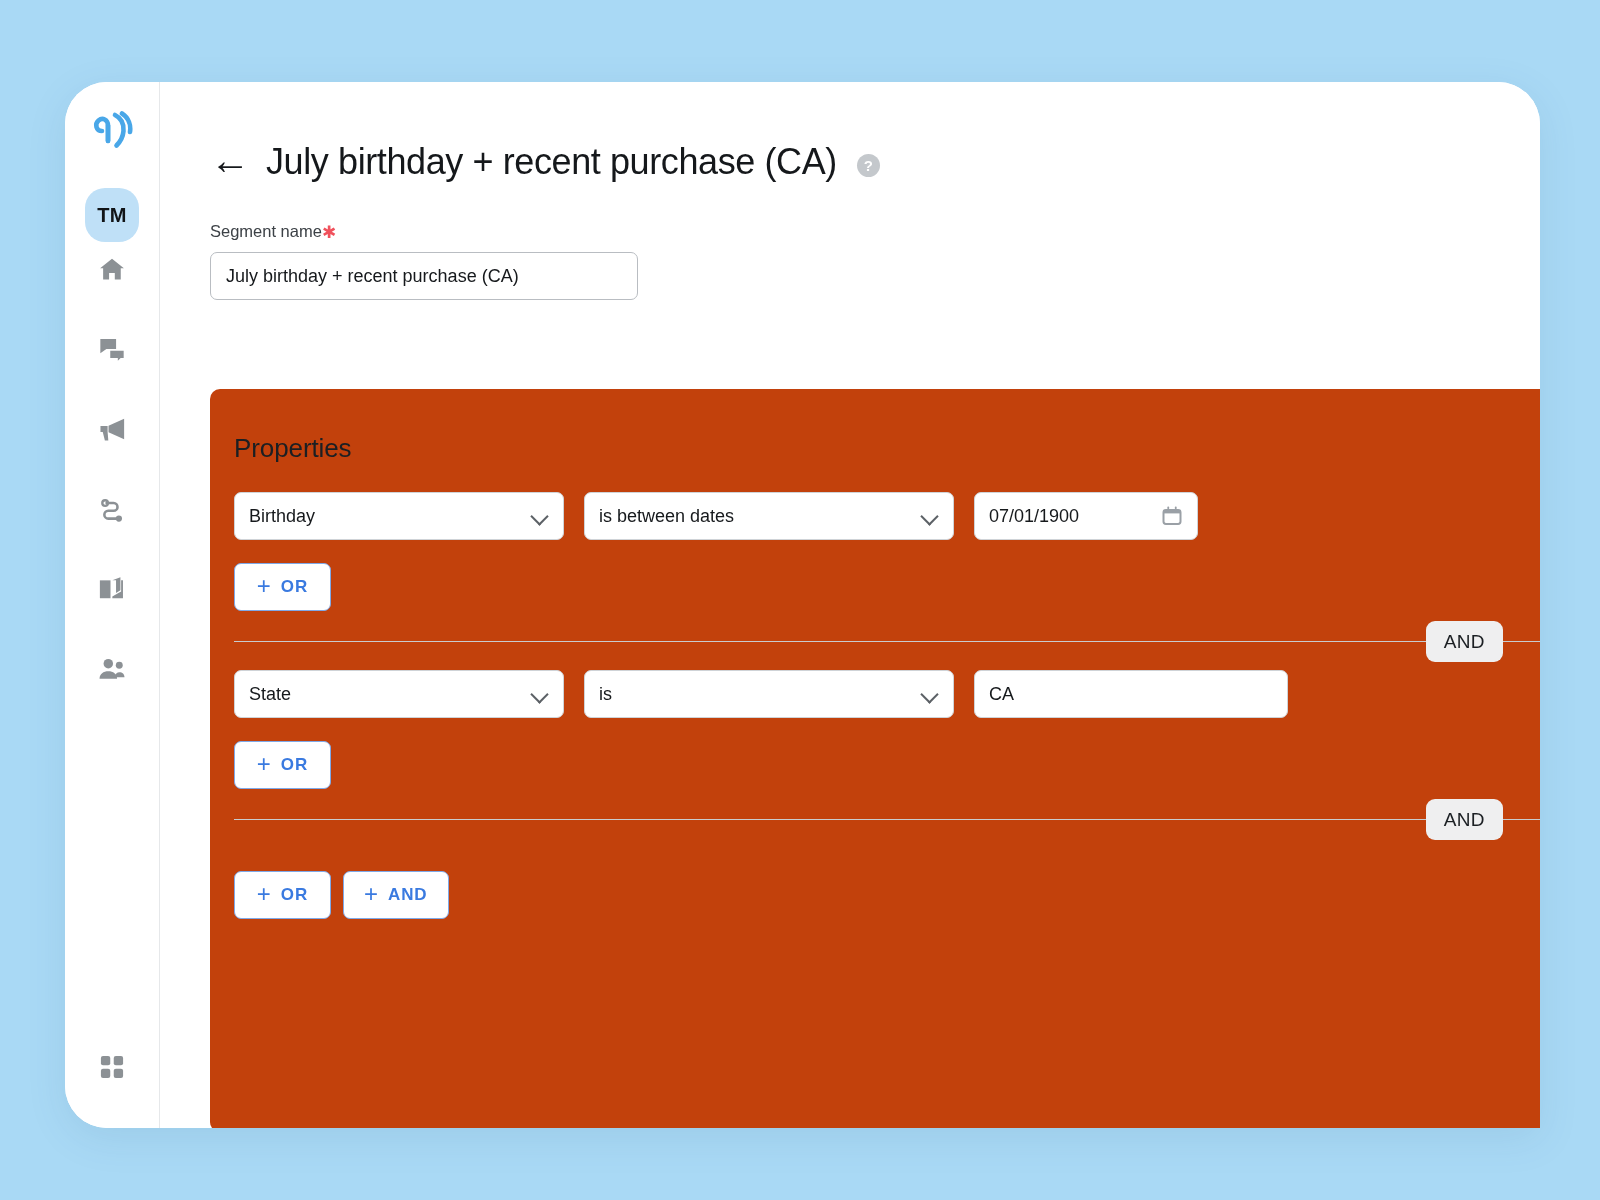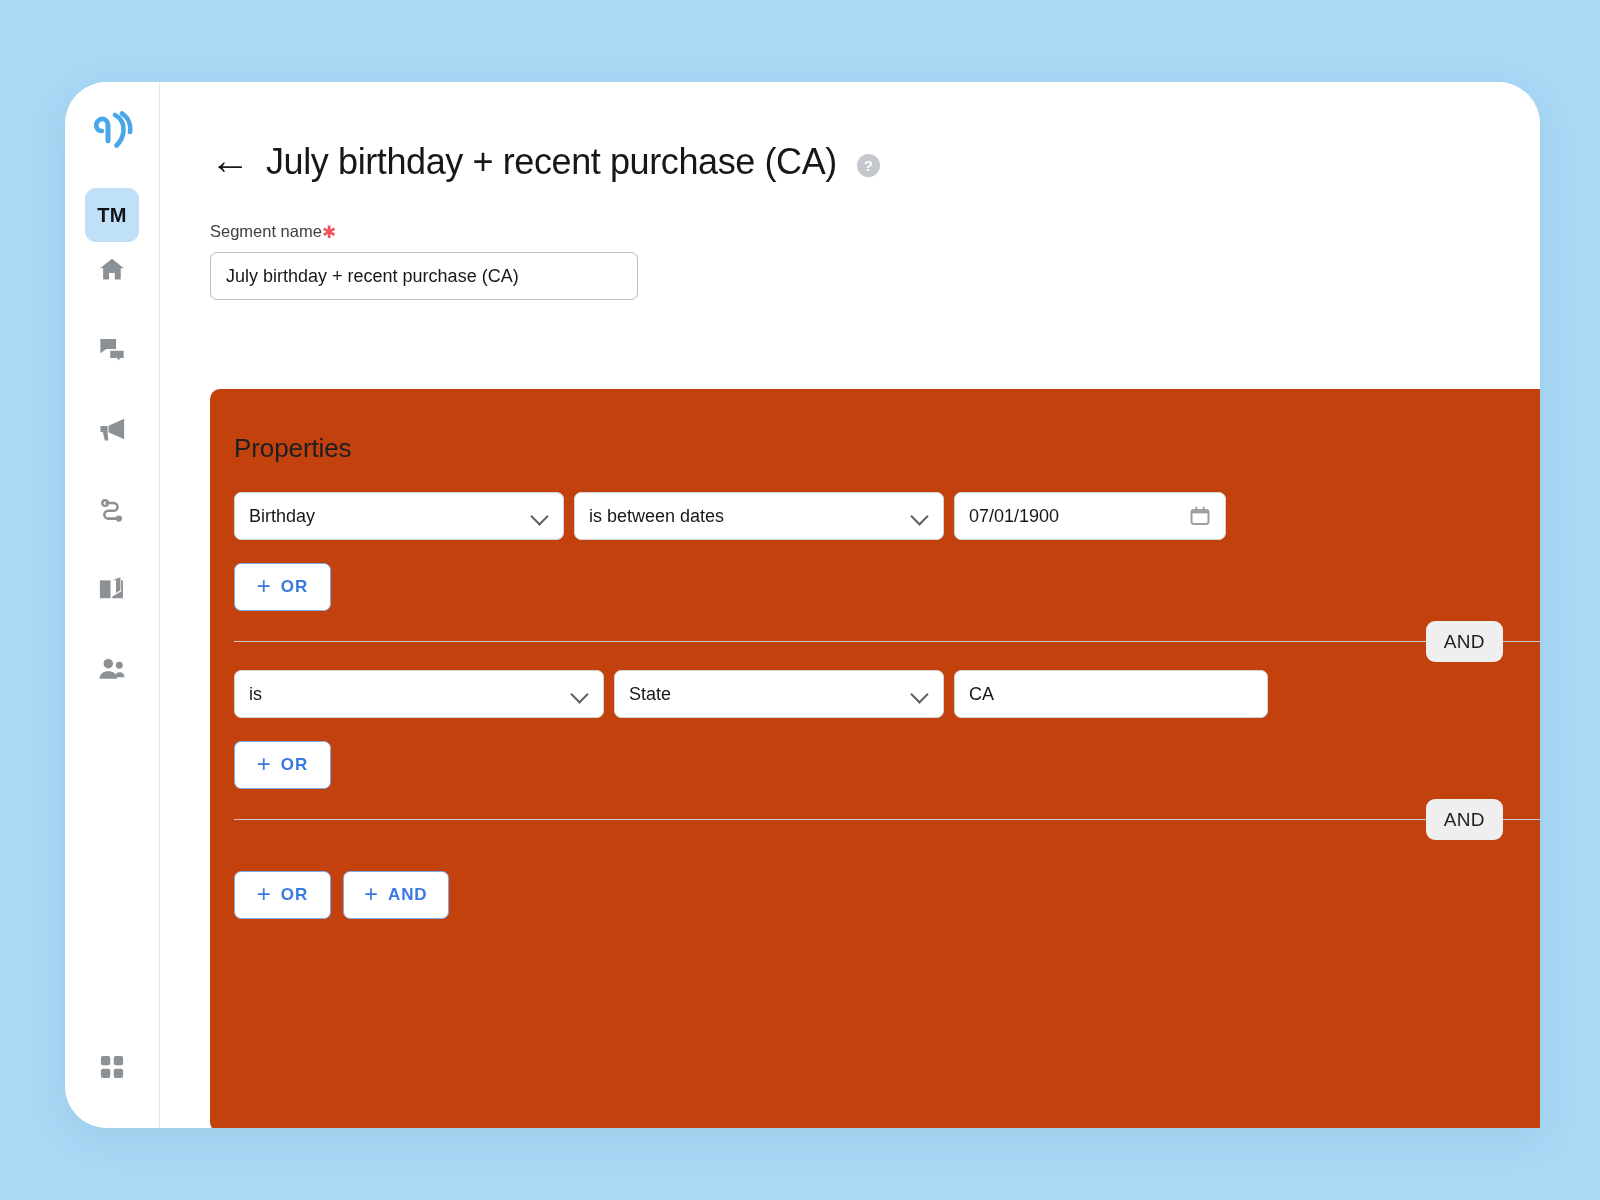--- a/index.html
+++ b/index.html
@@ -48,21 +48,21 @@
     height: 44px;
     display: flex;
     align-items: center;
     justify-content: center;
     margin-bottom: 38px;
   }
 
   .rail-avatar {
     width: 54px;
     height: 54px;
-    border-radius: 11px;
+    border-radius: 20px;
     background: #bfe0f7;
     display: flex;
     align-items: center;
     justify-content: center;
     font-size: 20px;
     font-weight: 700;
     color: #111417;
     letter-spacing: 0.3px;
   }
 
@@ -181,40 +181,40 @@
     color: #1b1f23;
     padding: 14px 0 0 24px;
     letter-spacing: -0.1px;
   }
 
   .group { padding: 28px 0 0 24px; }
 
   .cond-row {
     display: flex;
     align-items: center;
-    gap: 10px;
+    gap: 20px;
   }
 
   .sel, .val {
     height: 48px;
     background: #fff;
     border: 1px solid #cfd3d7;
     border-radius: 7px;
     display: flex;
     align-items: center;
     padding: 0 14px;
     font-size: 18px;
     color: #16191c;
     position: relative;
   }
 
   .sel-attr  { width: 330px; }
   .sel-op    { width: 370px; }
   .val-text  { width: 314px; }
-  .val-date  { width: 272px; }
+  .val-date  { width: 224px; }
 
   .sel-label, .val-label {
     flex: 1 1 auto;
     white-space: nowrap;
     overflow: hidden;
     text-overflow: ellipsis;
   }
 
   .chev {
     width: 18px;
@@ -440,26 +440,26 @@
           </button>
         </div>
       </div>
 
       <div class="divider">
         <div class="and-pill">AND</div>
       </div>
 
       <div class="group">
         <div class="cond-row">
+          <div class="sel sel-attr">
+            <span class="sel-label">State</span>
+            <span class="chev"></span>
+          </div>
           <div class="sel sel-op">
             <span class="sel-label">is</span>
-            <span class="chev"></span>
-          </div>
-          <div class="sel sel-attr">
-            <span class="sel-label">State</span>
             <span class="chev"></span>
           </div>
           <div class="val val-text">
             <span class="val-label">CA</span>
           </div>
         </div>
         <div class="btn-row">
           <button class="btn-add">
             <span class="plus">+</span>
             <span>OR</span>

